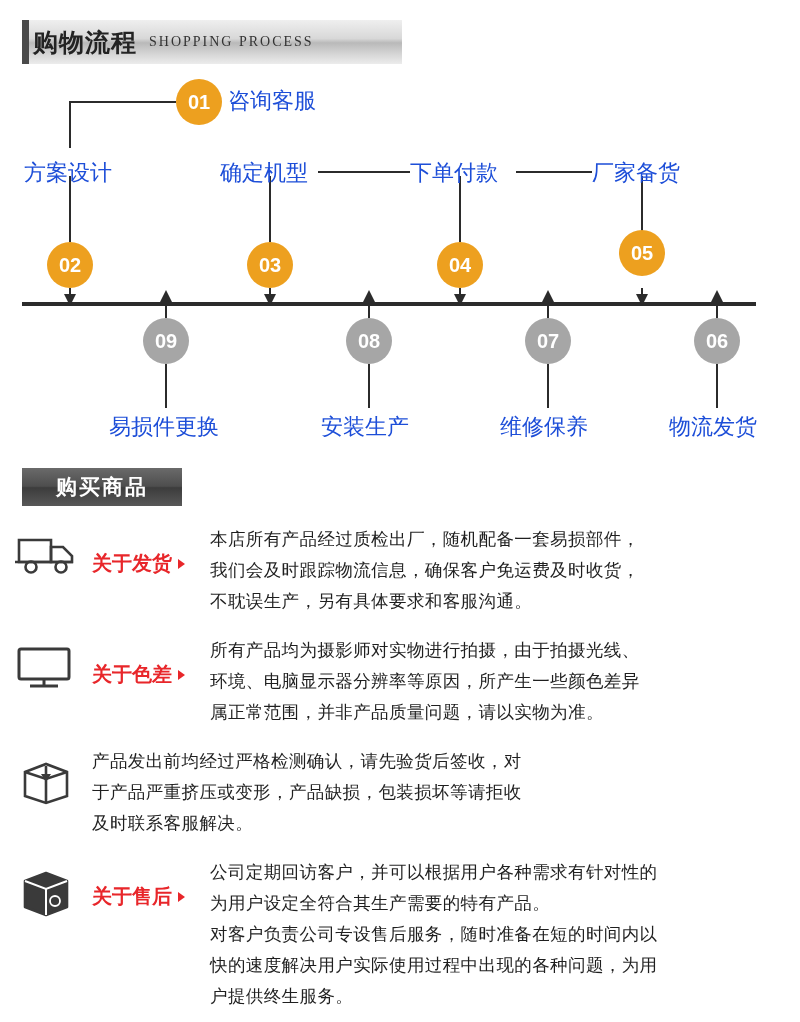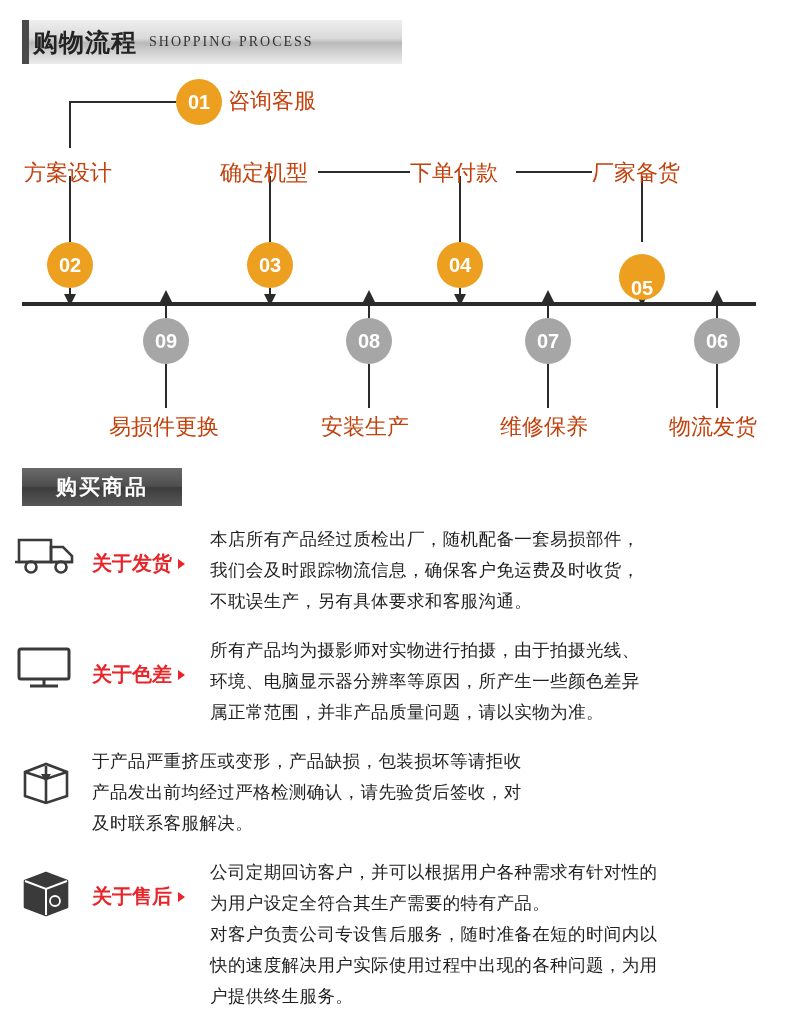--- a/index.html
+++ b/index.html
@@ -65,21 +65,21 @@
     font-size: 20px;
     font-weight: bold;
     font-family: "Liberation Sans", sans-serif;
   }
   .node.orange { background: #eda01f; }
   .node.grey { background: #a6a6a6; }
 
   .flabel {
     position: absolute;
     font-size: 22px;
-    color: #c2410c;
+    color: #1d4ed8;
     font-weight: 500;
     white-space: nowrap;
     font-family: "DejaVu Sans", "Liberation Sans", sans-serif;
     text-align: right;
   }
 
   
   .banner2 {
     position: absolute;
     left: 22px;
@@ -214,21 +214,21 @@
   
   <div class="node orange" style="left:47px; top:180px;">
     <span>02</span>
   </div>
   <div class="node orange" style="left:247px; top:180px;">
     <span>03</span>
   </div>
   <div class="node orange" style="left:437px; top:180px;">
     <span>04</span>
   </div>
-  <div class="node orange" style="left:619px; top:192px;align-items:flex-end;">
+  <div class="node orange" style="left:619px; top:168px;">
     <span>05</span>
   </div>
 
   
   <div class="node grey" style="left:143px; top:256px;">
     <span>09</span>
   </div>
   <div class="node grey" style="left:346px; top:256px;">
     <span>08</span>
   </div>
@@ -296,22 +296,22 @@
     <div class="note-icon">
       <svg width="62" height="50" viewBox="0 0 62 50">
         <path d="M10 16 L31 8 L52 16 L52 40 L31 47 L10 40 Z" fill="none" stroke="#3a3a3a" stroke-width="2.6"></path>
         <path d="M10 16 L31 23 L52 16" fill="none" stroke="#3a3a3a" stroke-width="2.6"></path>
         <line x1="31" y1="23" x2="31" y2="47" stroke="#3a3a3a" stroke-width="2.6"></line>
         <line x1="31" y1="10" x2="31" y2="22" stroke="#3a3a3a" stroke-width="2.6"></line>
         <polygon points="26,18 36,18 31,26" fill="#3a3a3a"></polygon>
       </svg>
     </div>
     <div class="note-body">
+      <p>产品发出前均经过严格检测确认，请先验货后签收，对</p>
       <p>于产品严重挤压或变形，产品缺损，包装损坏等请拒收</p>
-      <p>产品发出前均经过严格检测确认，请先验货后签收，对</p>
       <p>及时联系客服解决。</p>
     </div>
   </div>
 
   <div class="note-row">
     <div class="note-icon">
       <svg width="62" height="50" viewBox="0 0 62 50">
         <path d="M10 14 L31 6 L52 14 L52 40 L31 48 L10 40 Z" fill="#3a3a3a" stroke="#3a3a3a" stroke-width="2.6" stroke-linejoin="round"></path>
         <path d="M10 14 L31 22 L52 14" fill="none" stroke="#ffffff" stroke-width="2"></path>
         <line x1="31" y1="22" x2="31" y2="48" stroke="#ffffff" stroke-width="2"></line>

